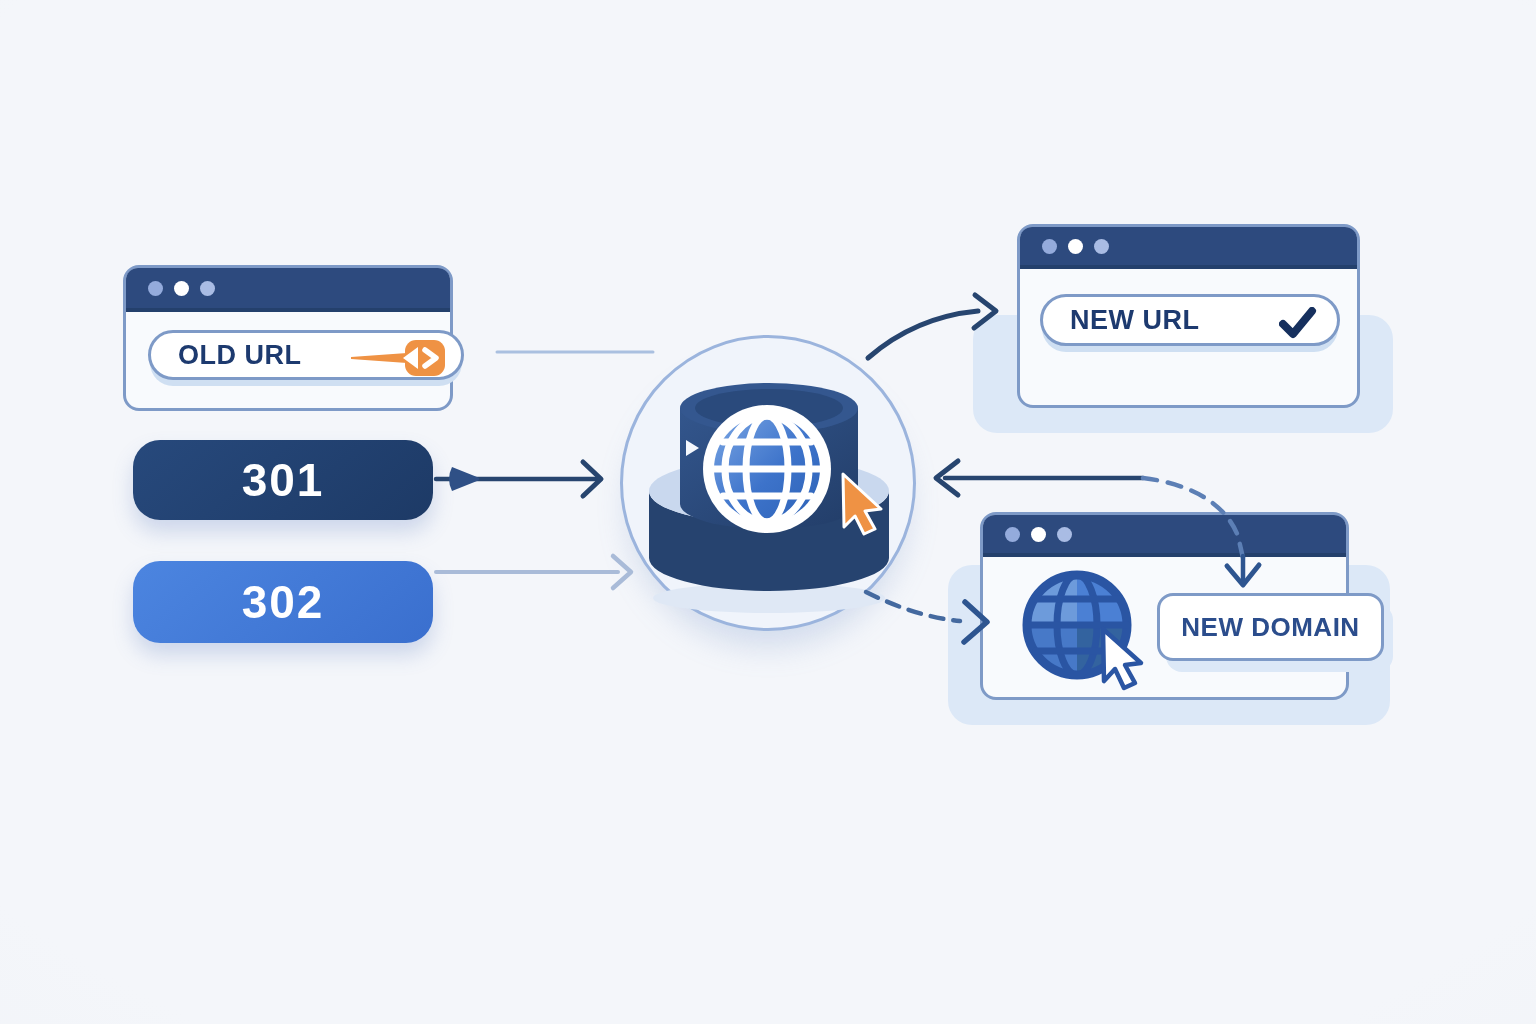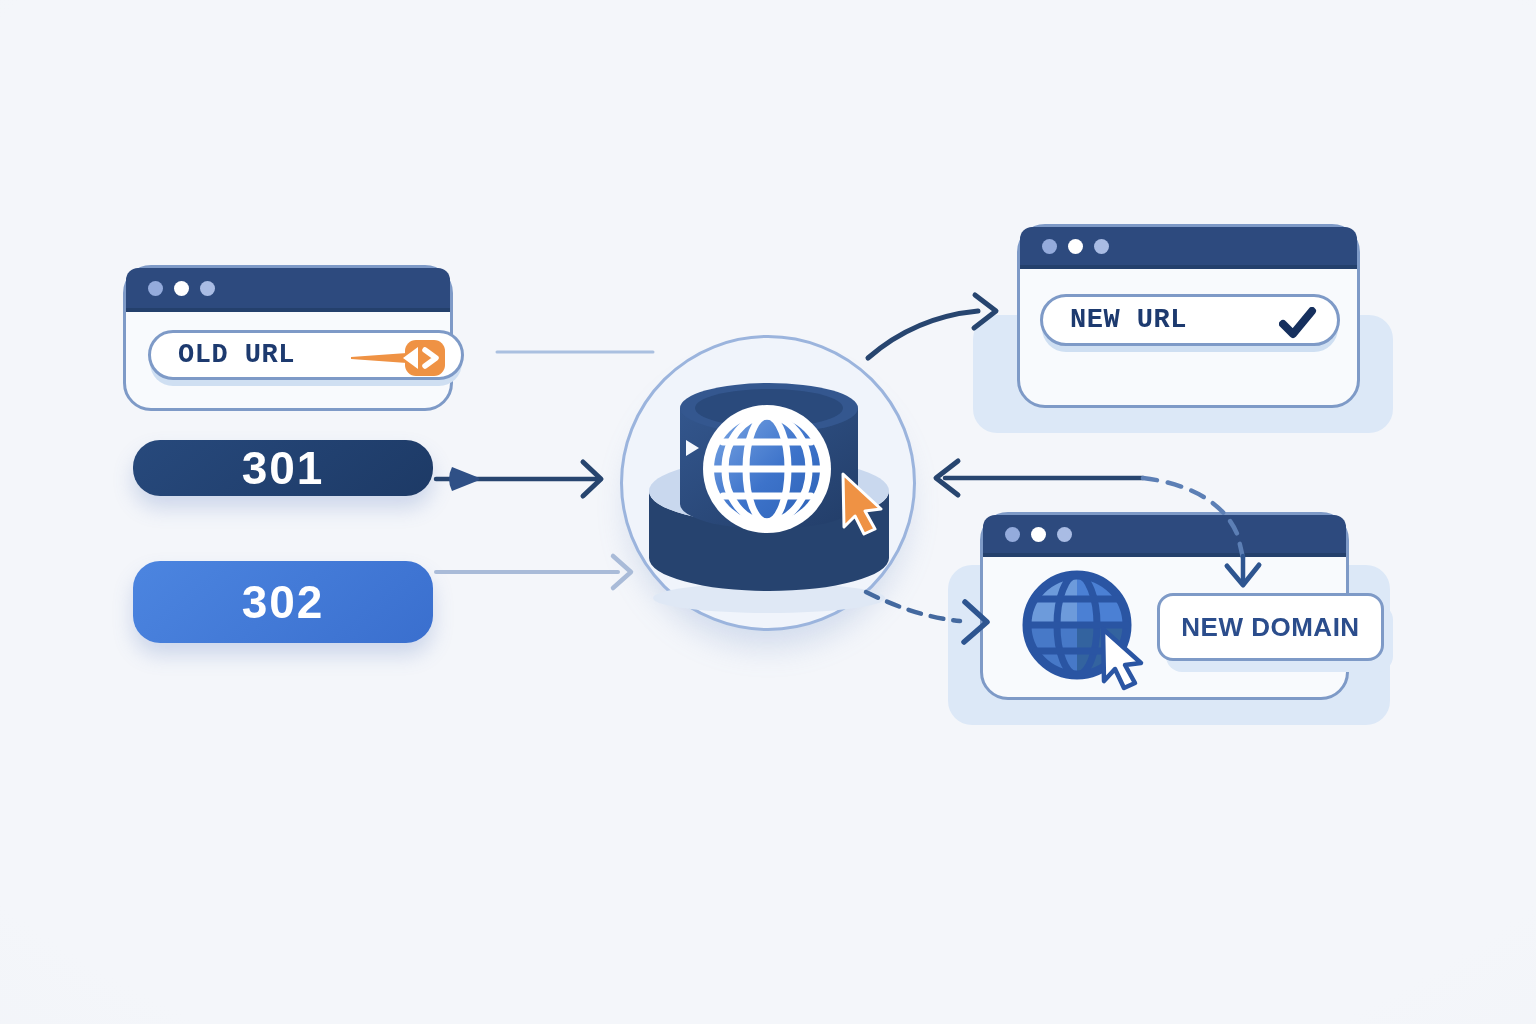--- a/index.html
+++ b/index.html
@@ -9,21 +9,21 @@
     background: var(--c-bg,#f4f6fa);
   }
   .stage {
     position:relative; width:1536px; height:1024px; overflow:hidden;
     background: radial-gradient(120% 120% at 50% 45%, var(--c-bg,#f6f8fb) 55%, var(--c-vignette,#eceff4) 100%);
   }
 
   
   .browser-window {
     position:absolute; background:var(--c-windowBody,#f8fafd);
-    border:3px solid var(--c-border,#7e9ac7); border-radius:28px; z-index:20;font-family:Liberation Mono, monospace;
+    border:3px solid var(--c-border,#7e9ac7); border-radius:16px; z-index:20;
   }
   .titlebar {
     height:44px; background:var(--c-titlebar,#2d4a7e);
     border-radius:12px 12px 0 0;
     border-bottom:4px solid var(--c-titlebarEdge,#24406c);
     display:flex; align-items:center; gap:11px; padding-left:22px;
   }
   .dot { width:15px; height:15px; border-radius:50%; }
   .dot.a { background:var(--c-dotA,#94abdc); }
   .dot.b { background:var(--c-dotB,#ffffff); }
@@ -58,21 +58,21 @@
   #old-url-arrow-icon { right:12px; top:3px; }
   #new-url-check-icon { right:20px; top:10px; }
 
   
   .code-badge {
     position:absolute; border-radius:27px; z-index:20;
     display:flex; align-items:center; justify-content:center;
     color:#fff; font-size:46px; font-weight:bold; letter-spacing:2px;
     box-shadow:0 12px 20px rgba(90,125,190,0.25);
   }
-  #badge-301 { left:133px; top:440px; width:300px; height:56px;
+  #badge-301 { left:133px; top:440px; width:300px; height:80px;
     background:linear-gradient(140deg,var(--c-badge301a,#27497c),var(--c-badge301b,#1d3a66)); }
   #badge-302 { left:133px; top:533px; width:300px; height:82px;
     background:linear-gradient(140deg,var(--c-badge302a,#4c85e0),var(--c-badge302b,#3a6fce));margin-top:28px; }
 
   
   #hub-circle {
     position:absolute; left:620px; top:335px; width:296px; height:296px;
     border-radius:50%; background:var(--c-circleFill,#f0f4fb);
     border:3px solid var(--c-circleStroke,#9bb4dd); z-index:20;
     box-shadow:0 24px 30px -8px rgba(125,155,205,0.28);

